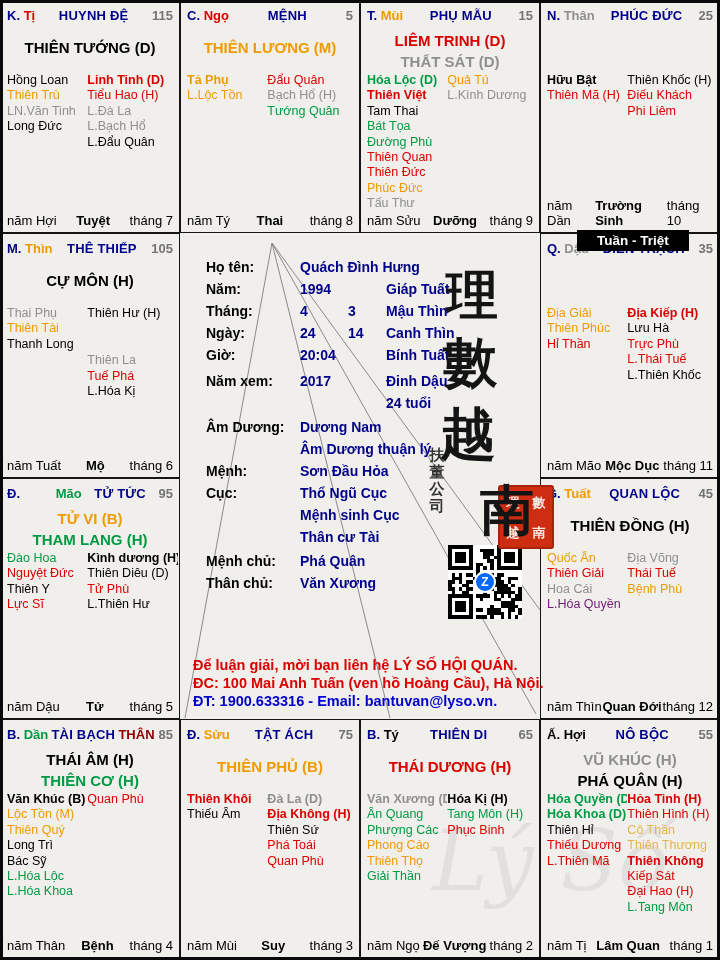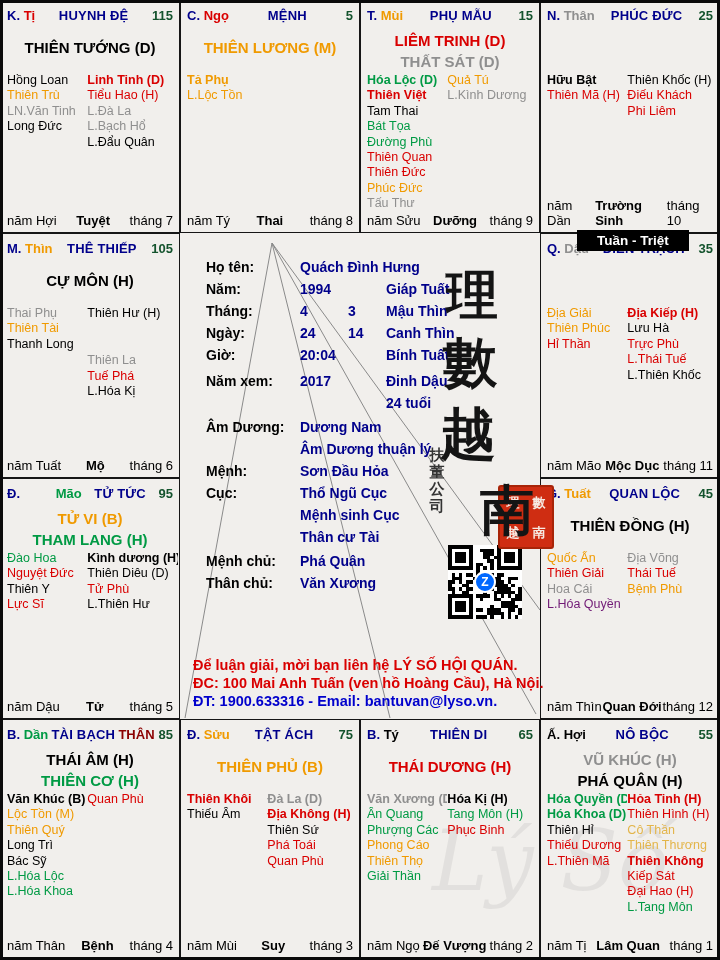--- a/index.html
+++ b/index.html
@@ -4,21 +4,21 @@
 <style>
   html,body{margin:0;padding:0;}
   body{font-family:"Liberation Sans","DejaVu Sans",sans-serif;background:#777;}
   .chart{position:relative;width:720px;height:960px;background:#f1efec;overflow:hidden;}
   .frame{position:absolute;inset:0;border:3px solid #0a0a0a;pointer-events:none;z-index:10;}
   .palace{position:absolute;box-sizing:border-box;border:1px solid #161616;z-index:2;}
   .p-head{position:absolute;top:7px;left:6px;right:6px;display:flex;align-items:baseline;font-size:13px;font-weight:bold;white-space:nowrap;}
   .p-branch{flex:none;}
   .p-name{flex:1;text-align:center;color:#00008B;letter-spacing:.2px;}
   .p-extra{flex:none;color:#8B0000;margin-right:4px;}
-  .p-num{flex:none;color:#14532d;}
+  .p-num{flex:none;color:#737373;}
   .p-mains{position:absolute;left:0;right:0;text-align:center;font-size:15px;font-weight:bold;line-height:21px;white-space:nowrap;}
   .p-stars{position:absolute;top:72px;left:6px;right:1px;display:flex;font-size:12.5px;line-height:15.4px;}
   .p-col-l{width:47%;}
   .p-col-r{width:53%;}
   .p-foot{position:absolute;bottom:4px;left:6px;right:6px;display:flex;justify-content:space-between;align-items:baseline;font-size:13px;color:#000;}
   .p-stage{font-weight:bold;}
   .star{white-space:nowrap;overflow:hidden;}
   .b{font-weight:bold;}
   .center{position:absolute;left:180px;top:233px;width:360px;height:486px;z-index:3;}
   .crow{position:absolute;left:0;right:0;font-size:14px;font-weight:bold;white-space:nowrap;}
@@ -89,20 +89,25 @@
           <span class="p-name">MỆNH</span>
           <span class="p-num">5</span>
         </div>
         <div class="p-mains" style="top: 36px;">
           <div style="color: rgb(240, 154, 0);">THIÊN LƯƠNG (M)</div>
         </div>
         <div class="p-stars">
           <div class="p-col-l">
             <div class="star b" style="color: rgb(240, 154, 0);">Tả Phụ</div>
             <div class="star" style="color: rgb(240, 154, 0);">L.Lộc Tồn</div>
+          </div>
+          <div class="p-col-r">
+            <div class="star" style="color: rgb(217, 0, 0);">Đẩu Quân</div>
+            <div class="star" style="color: rgb(143, 143, 143);">Bạch Hổ (H)</div>
+            <div class="star" style="color: rgb(0, 154, 68);">Tướng Quân</div>
           </div>
         </div>
         <div class="p-foot">
           <span>năm Tý</span>
           <span class="p-stage">Thai</span>
           <span>tháng 8</span>
         </div>
       </div>
       <div class="palace" style="left: 360px; top: 0px; width: 180px; height: 233px;">
         <div class="p-head">

